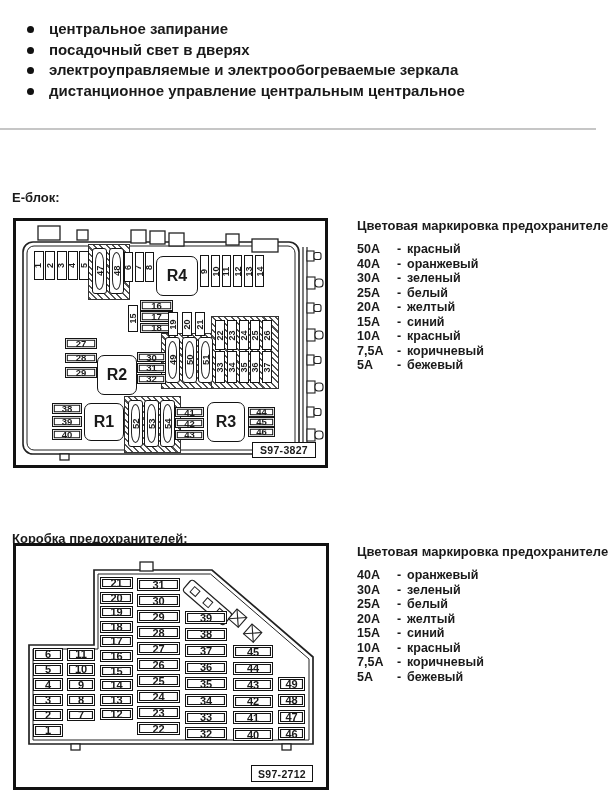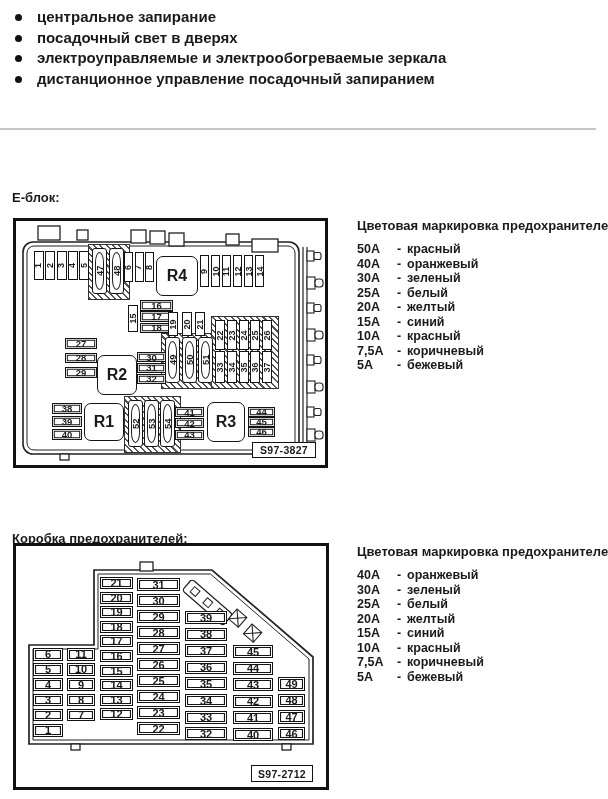--- a/index.html
+++ b/index.html
@@ -1,19 +1,19 @@
 <!DOCTYPE html>
 <html><head>
 <meta charset="utf-8">
 <style>
   html,body{margin:0;padding:0;background:#fff;}
   .page{position:relative;width:608px;height:799px;background:#fff;overflow:hidden;
         font-family:"Liberation Sans",sans-serif;color:#1a1a1a;}
   
-  .bullets{position:absolute;left:12px;top:7px;margin:0;padding:0;list-style:none;}
+  .bullets{position:absolute;left:12px;top:7px;margin:12px;padding:0;list-style:none;}
   .bullets li{position:relative;padding-left:25px;font-size:15px;font-weight:bold;
               line-height:20.7px;white-space:nowrap;}
   .bullets li::before{content:"";position:absolute;left:3px;top:7px;width:7px;height:7px;
               border-radius:50%;background:#111;}
   .divider{position:absolute;left:0;top:128px;width:596px;height:2px;background:#c6c6c6;}
   
   .sec-label{position:absolute;left:12px;font-size:13px;font-weight:bold;white-space:nowrap;}
   
   .frame{position:absolute;left:13px;background:#fff;border:3px solid #111;box-sizing:border-box;}
   .frame svg{position:absolute;left:0;top:0;}
@@ -52,21 +52,21 @@
 </style>
 </head>
 <body>
 
 <div class="page">
 
   <ul class="bullets" id="bullet-list">
       <li>центральное запирание</li>
       <li>посадочный свет в дверях</li>
       <li>электроуправляемые и электрообогреваемые зеркала</li>
-      <li>дистанционное управление посадочный запиранием</li>
+      <li>дистанционное управление центральным центральное</li>
     </ul>
 
   <div class="divider"></div>
 
   <div class="sec-label" style="top:190px">Е-блок:</div>
 
   <div class="frame" id="frame1" style="top:218px;width:315px;height:250px;">
     <svg width="309" height="244" viewBox="0 0 309 244">
       <g fill="none" stroke="#222" stroke-width="1.6">
         <rect x="7" y="21" width="276" height="212" rx="10"></rect>

